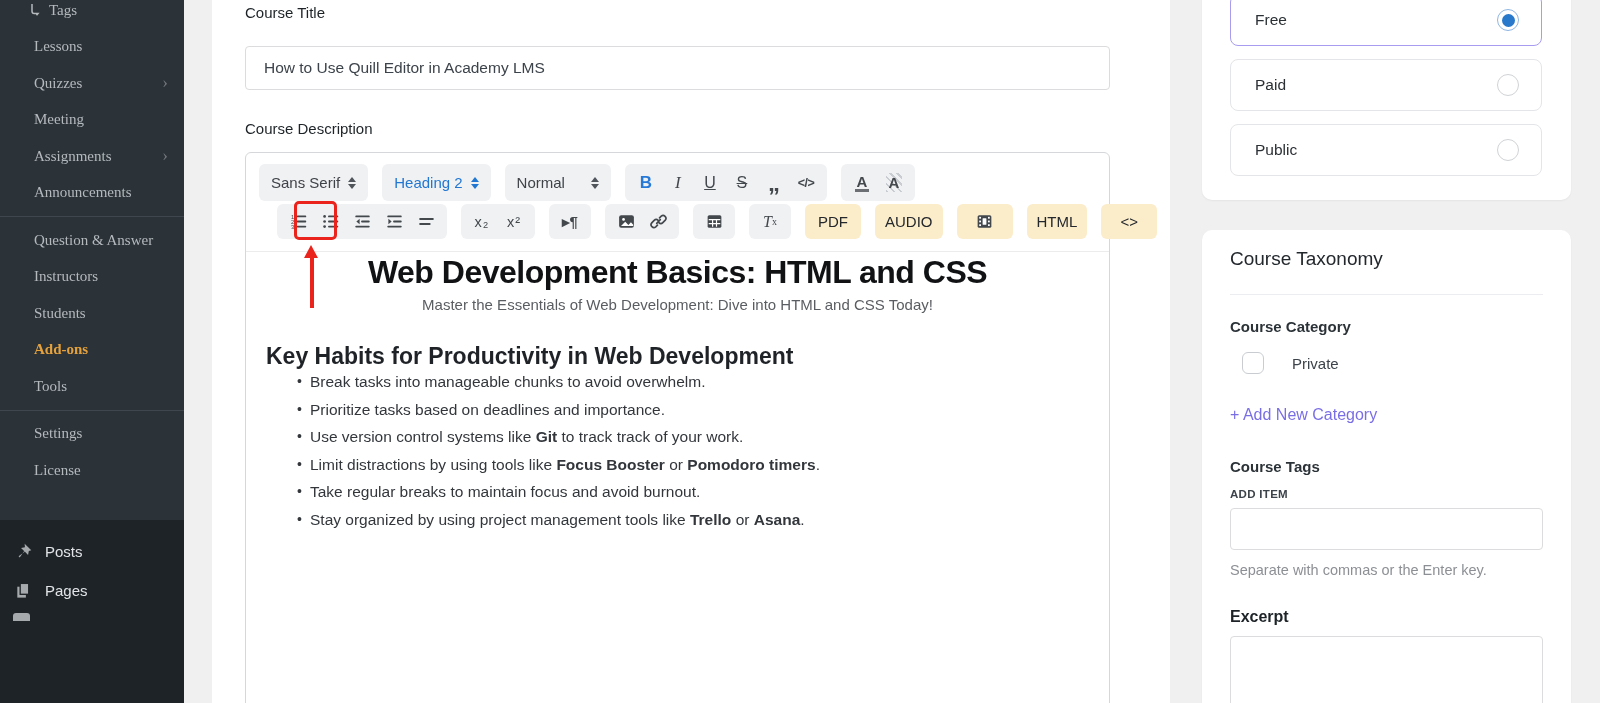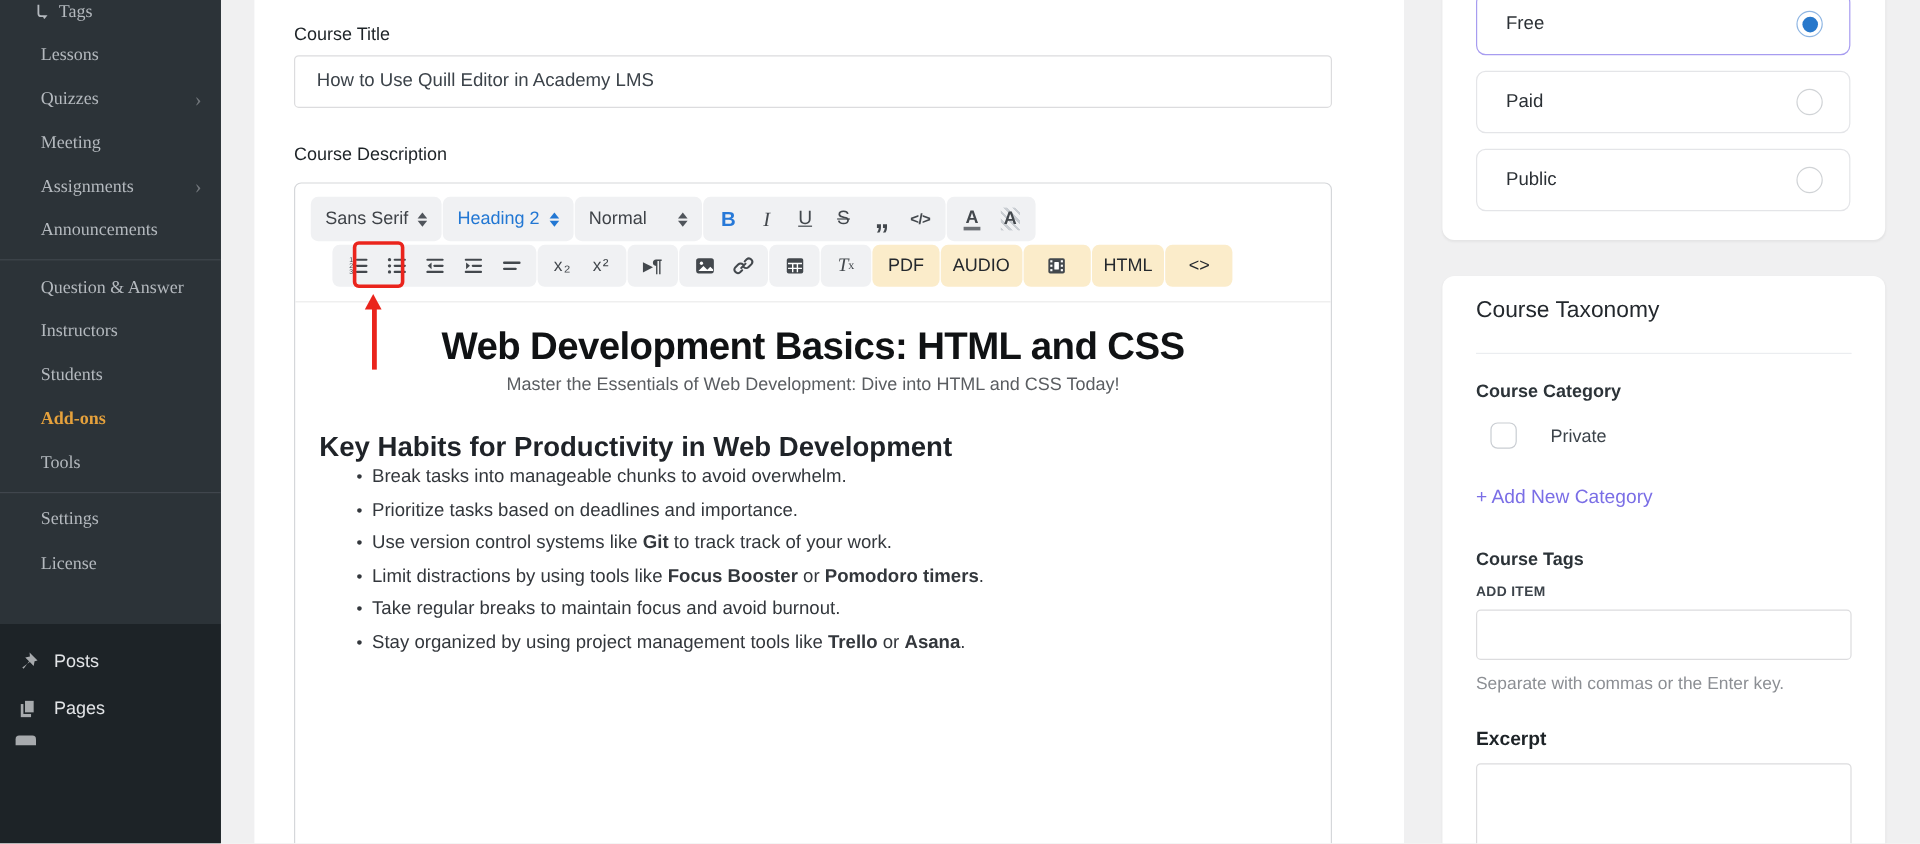--- a/index.html
+++ b/index.html
@@ -25,21 +25,21 @@
 
   
   .main-panel { position:absolute; left:212px; top:0; width:958px; height:703px; background:#fff; overflow:hidden; }
   .field-label { position:absolute; left:33px; font-size:15px; font-weight:500; color:#1d2327; }
   .title-input { position:absolute; left:33px; top:46px; width:865px; height:44px; background:#fff;
                  border:1px solid #dcdcde; border-radius:4px; font-size:15.5px; color:#3c434a;
                  padding:0 18px; font-family:"Liberation Sans",sans-serif; }
   .editor { position:absolute; left:33px; top:152px; width:865px; height:560px;
             border:1px solid #d5d7da; border-radius:6px 6px 0 0; background:#fff; }
   .qtoolbar { padding:11px 13px 12px 13px; border-bottom:1px solid #ececec; }
-  .trow { display:flex; gap:1px; align-items:stretch; }
+  .trow { display:flex; gap:14px; align-items:stretch; }
   .trow + .trow { margin-top:3px;padding-left:18px; }
   .tgroup { background:#f0f1f3; border-radius:6px; display:flex; align-items:center; padding:0 6px; height:37px; gap:2px; }
   .trow2 .tgroup { height:35px; }
   .tgroup.cream { background:#fbecca; }
   .tbtn { min-width:30px; height:100%; display:flex; align-items:center; justify-content:center;
           font-size:15px; color:#43484d; cursor:pointer; padding:0 4px; }
   .sel { padding:0 12px; gap:8px; font-size:15px; color:#3f4348; cursor:pointer; }
   .sel .updown { display:flex; flex-direction:column; gap:2px; }
   .updown i { display:block; width:0; height:0; border-left:4.5px solid transparent; border-right:4.5px solid transparent; }
   .updown i.up { border-bottom:5px solid #50555b; }
@@ -65,21 +65,21 @@
 
   
   .red-box { position:absolute; left:294px; top:201px; width:43px; height:39px;
              border:3px solid #ea241c; border-radius:5px; z-index:5; }
   .red-arrow-head { position:absolute; left:304px; top:245px; width:0; height:0; z-index:5;
              border-left:7.5px solid transparent; border-right:7.5px solid transparent; border-bottom:13px solid #ea241c; }
   .red-arrow-shaft { position:absolute; left:310px; top:256px; width:3.5px; height:52px; background:#ea241c; z-index:5; }
 
   
   .qcontent { padding:0 20px; }
-  .q-h1 { margin-top:16px; text-align:center; font-size:32px; line-height:40px; font-weight:700; color:#101214; letter-spacing:-.5px; }
+  .q-h1 { text-align:center; font-size:32px; line-height:40px; font-weight:700; color:#101214; letter-spacing:-.5px; }
   .q-sub { margin-top:2px; text-align:center; font-size:15px; line-height:22px; color:#5a5d61; }
   .q-h2 { margin-top:27px; font-size:23px; line-height:26px; font-weight:700; color:#1f2328; }
   .q-ul { margin-top:-1px; list-style:none; padding-left:44px; }
   .q-ul li { position:relative; height:27.6px; line-height:27.6px; font-size:15.5px; color:#33373c; }
   .q-ul li::before { content:"•"; position:absolute; left:-13px; font-size:14px; color:#33373c; }
   .q-ul .b { font-weight:700; }
 
   
   .card { position:absolute; background:#fff; border-radius:10px; box-shadow:0 1px 2px rgba(0,0,0,.05); }
   .pricing-card { left:1202px; top:-40px; width:369px; height:240px; }
@@ -176,21 +176,21 @@
             <rect x="3.5" y="6" width="9" height="11.5" fill="#a7aaad"></rect>
             <rect x="6.5" y="2.5" width="9" height="11.5" fill="#a7aaad" stroke="#1d2327" stroke-width="1.4"></rect>
           </svg>
         <span>Pages</span>
       </div>
       <div class="wp-stub"></div>
     </div>
   </nav>
 
   <section class="main-panel">
-    <div class="field-label" style="top:20px;">Course Title</div>
+    <div class="field-label" style="top:4px;">Course Title</div>
     <input class="title-input" value="How to Use Quill Editor in Academy LMS" style="">
     <div class="field-label" style="top:120px;">Course Description</div>
 
     <div class="editor">
       <div class="qtoolbar">
         <div class="trow trow1">
           <div class="tgroup sel">
             <span>Sans Serif</span>
             <span class="updown">
                 <i class="up"></i>

